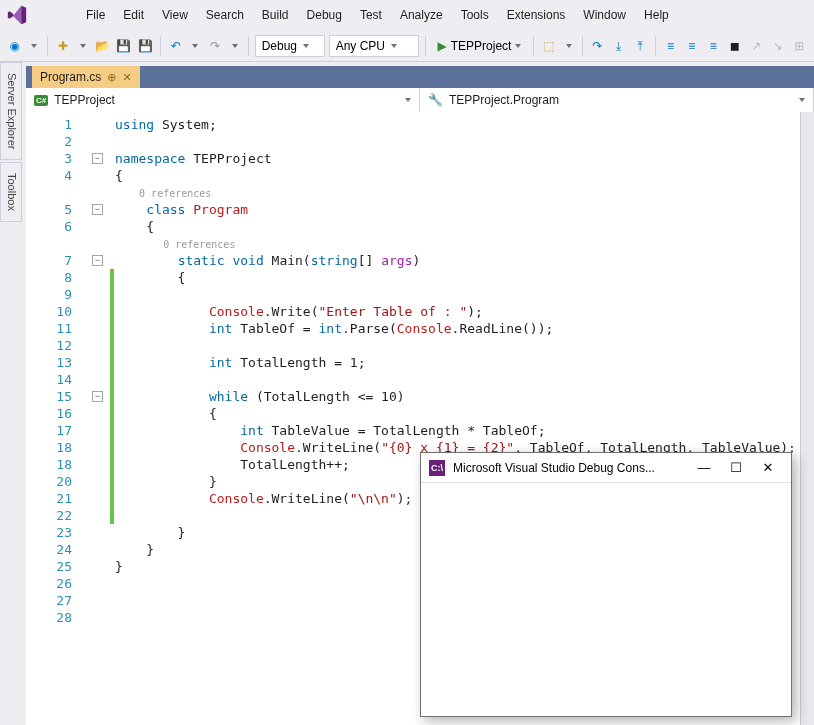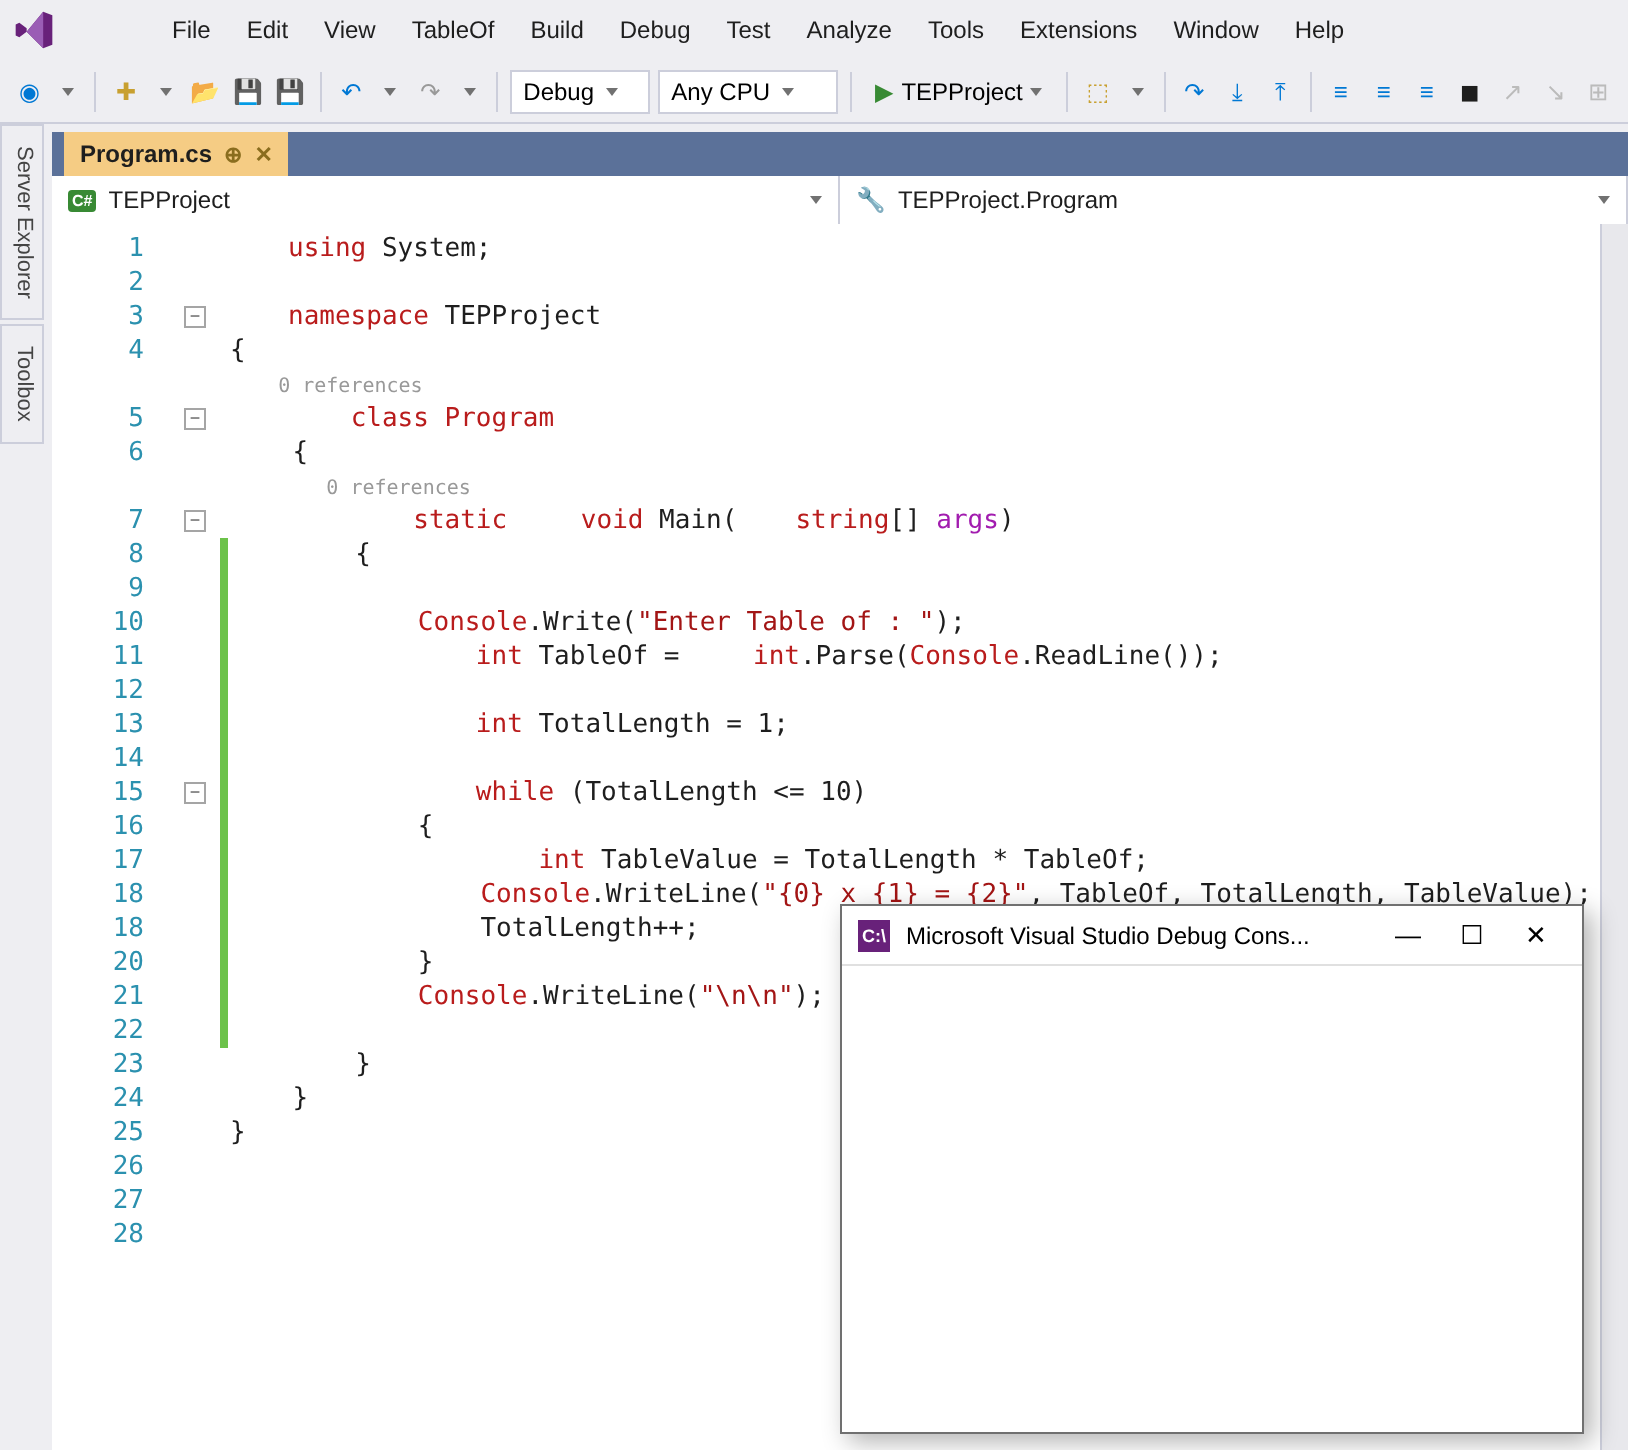--- a/index.html
+++ b/index.html
@@ -22,42 +22,42 @@
 .tb-combo { height: 22px; border: 1px solid #cccedb; background: #fff; padding: 0 6px; display: flex; align-items: center; gap: 6px; font-size: 12px; min-width: 70px; }
 .tb-combo.wide { min-width: 90px; }
 .start-btn { display: flex; align-items: center; gap: 4px; height: 22px; padding: 0 6px; }
 .play-icon { color: #388a34; font-size: 12px; }
 
 
 .side-tabs { position: absolute; left: 0; top: 62px; width: 22px; height: 600px; background: #eeeef2; display: flex; flex-direction: column; }
 .side-tab { writing-mode: vertical-rl; padding: 10px 3px; font-size: 11px; color: #444; background: #eeeef2; border: 1px solid #cccedb; margin-bottom: 2px; cursor: default; }
 
 
-.tab-row { position: absolute; left: 26px; top: 66px; right: 0; height: 22px; background: #5b7199; display: flex; align-items: flex-start; padding-left: 6px; font-weight: bold; }
+.tab-row { position: absolute; left: 26px; top: 66px; right: 0; height: 22px; background: #5b7199; display: flex; align-items: flex-start; padding-left: 6px; }
 .file-tab { height: 22px; background: #f5cc84; display: flex; align-items: center; padding: 0 8px; gap: 6px; font-size: 12px; color: #1e1e1e; }
 .file-tab .pin { font-size: 11px; color: #8a6d1e; }
 .file-tab .close { font-size: 11px; color: #8a6d1e; cursor: default; }
 
 
 .nav-row { position: absolute; left: 26px; top: 88px; right: 0; height: 24px; background: #f5f5f5; border-bottom: 1px solid #cccedb; display: flex; }
 .nav-combo { flex: 1; height: 24px; border-right: 1px solid #cccedb; display: flex; align-items: center; padding: 0 8px; gap: 6px; background: #fff; font-size: 12px; color: #1e1e1e; }
 .cs-icon { background: #388a34; color: #fff; border-radius: 2px; font-size: 8px; font-weight: bold; padding: 1px 2px; }
 .ns-icon { color: #c8a030; }
 
 
 .editor { position: absolute; left: 26px; top: 112px; right: 14px; bottom: 0; background: #fff; display: flex; }
 .gutter { width: 64px; background: #fff; border-right: none; text-align: right; padding-top: 4px; }
 .gutter .ln { height: 17px; line-height: 17px; color: #2b91af; font-family: Consolas, monospace; font-size: 13px; padding-right: 18px; position: relative; }
 .fold-col { width: 20px; padding-top: 4px; position: relative; }
 .fold-col .fold { position: absolute; left: 2px; width: 11px; height: 11px; border: 1px solid #a5a5a5; background: #fff; font-size: 9px; line-height: 9px; text-align: center; color: #555; cursor: default; }
 .change-bar { width: 5px; padding-top: 4px; position: relative; }
 .change-bar .cb { position: absolute; left: 0; width: 4px; background: #6cc24a; }
 .code { flex: 1; padding-top: 4px; font-family: Consolas, monospace; font-size: 13px; line-height: 17px; white-space: pre; color: #1e1e1e; }
 .code .line { height: 17px; }
-.kw { color: #b91c1c; margin-left: 29px; }
+.kw { color: #0369a1; }
 .cls { color: #b91c1c; }
 .str { color: #a31515; }
 .fade { color: #a21caf; }
 .codelens { font-size: 10px; color: #999; height: 17px; line-height: 17px; padding-left: 0; }
 .ident { color: #1e1e1e; }
 .editor-scroll { position: absolute; right: 0; top: 112px; width: 14px; bottom: 0; background: #e8e8ec; border-left: 1px solid #cccedb; }
 
 
 .console { position: absolute; left: 420px; top: 452px; width: 372px; height: 265px; background: #fff; border: 1px solid #707070; box-shadow: 4px 4px 12px rgba(0,0,0,0.3); }
 .console-title { height: 30px; background: #fff; display: flex; align-items: center; padding: 0 8px; gap: 8px; border-bottom: 1px solid #e0e0e0; }
@@ -76,21 +76,21 @@
   <div class="vs-logo">
     <svg viewBox="0 0 24 24">
         <path fill="#68217a" d="M17 2l5 2v16l-5 2-9-9 9-11zM8 13l-4 3-2-1V9l2-1 4 3v2z"></path>
         <path fill="#9a5db5" d="M17 2v20l-9-9 9-11z"></path>
       </svg>
   </div>
   <div class="menu-items" id="menu-items">
       <div class="menu-item">File</div>
       <div class="menu-item">Edit</div>
       <div class="menu-item">View</div>
-      <div class="menu-item">TableOf</div>
+      <div class="menu-item">Search</div>
       <div class="menu-item">Build</div>
       <div class="menu-item">Debug</div>
       <div class="menu-item">Test</div>
       <div class="menu-item">Analyze</div>
       <div class="menu-item">Tools</div>
       <div class="menu-item">Extensions</div>
       <div class="menu-item">Window</div>
       <div class="menu-item">Help</div>
     </div>
 </div>

